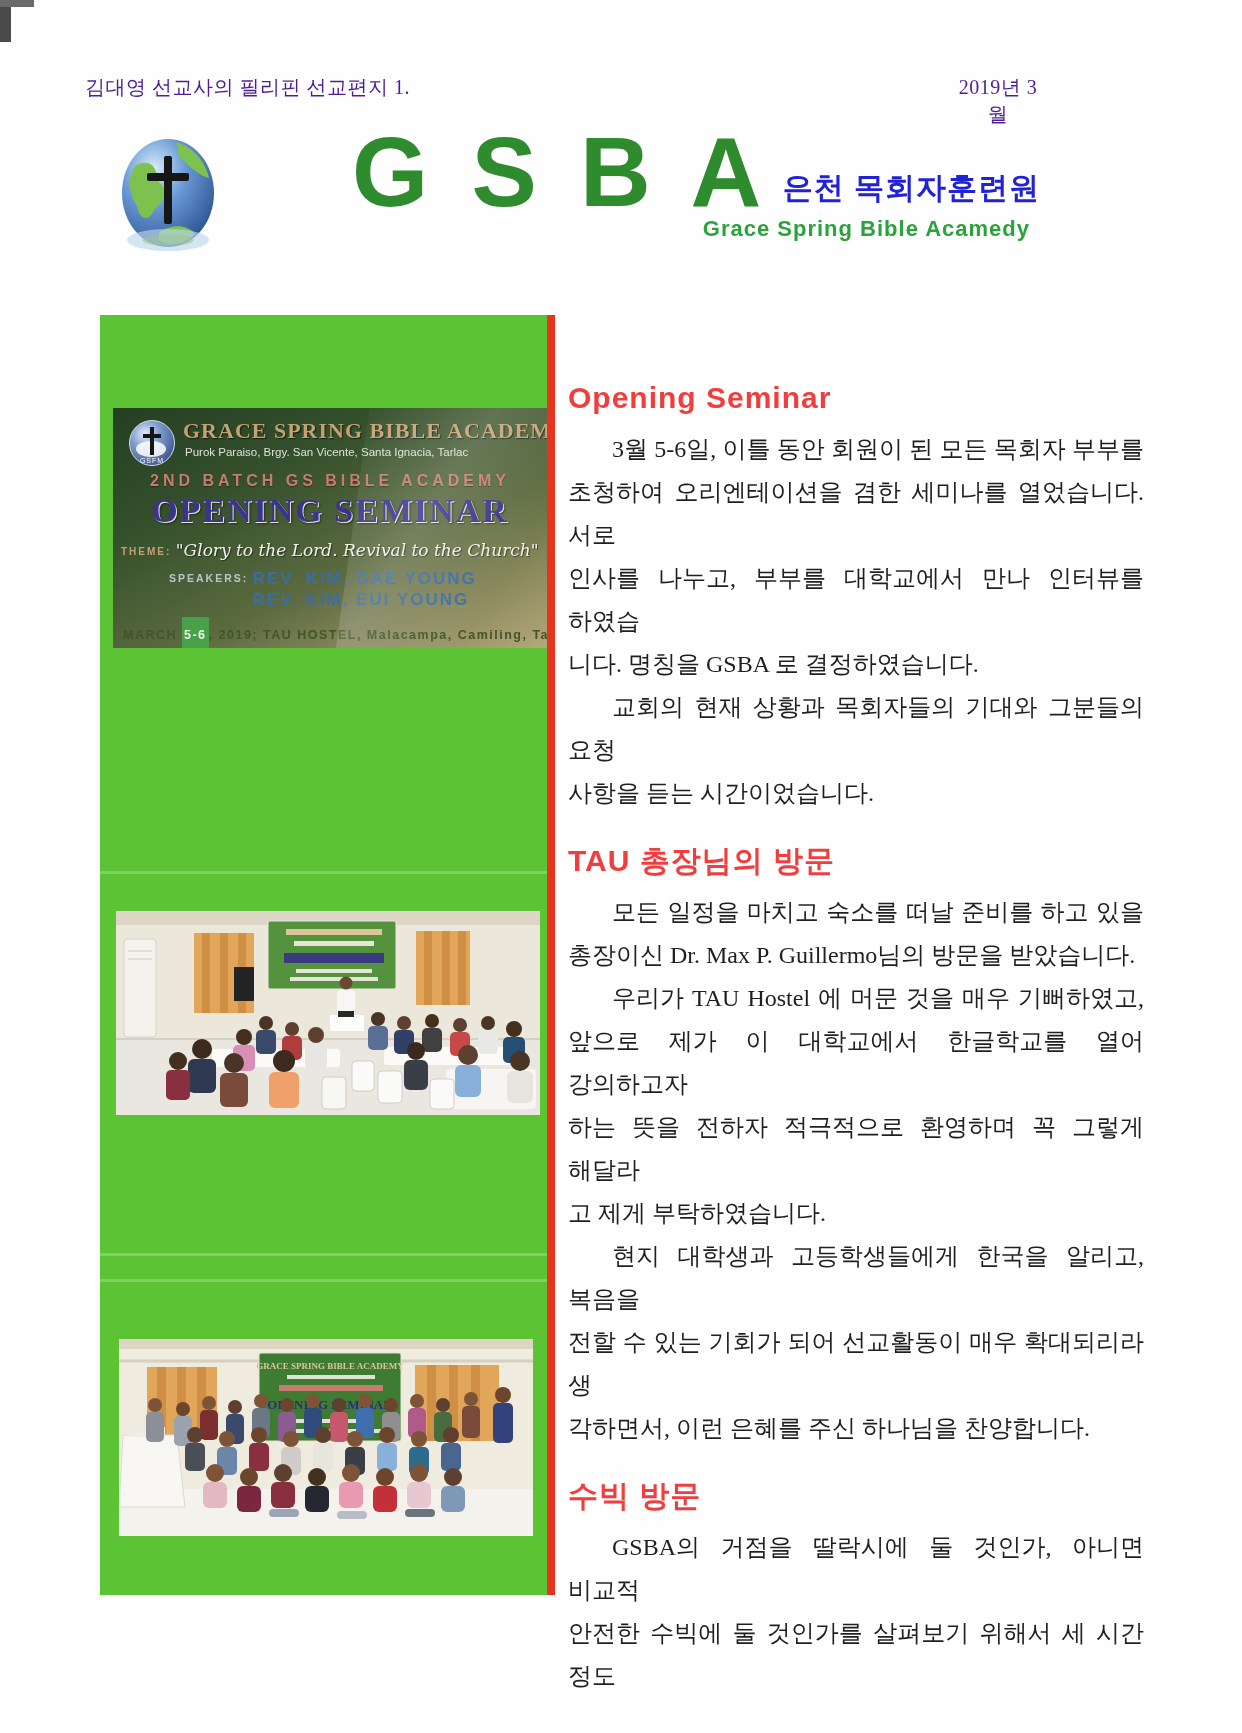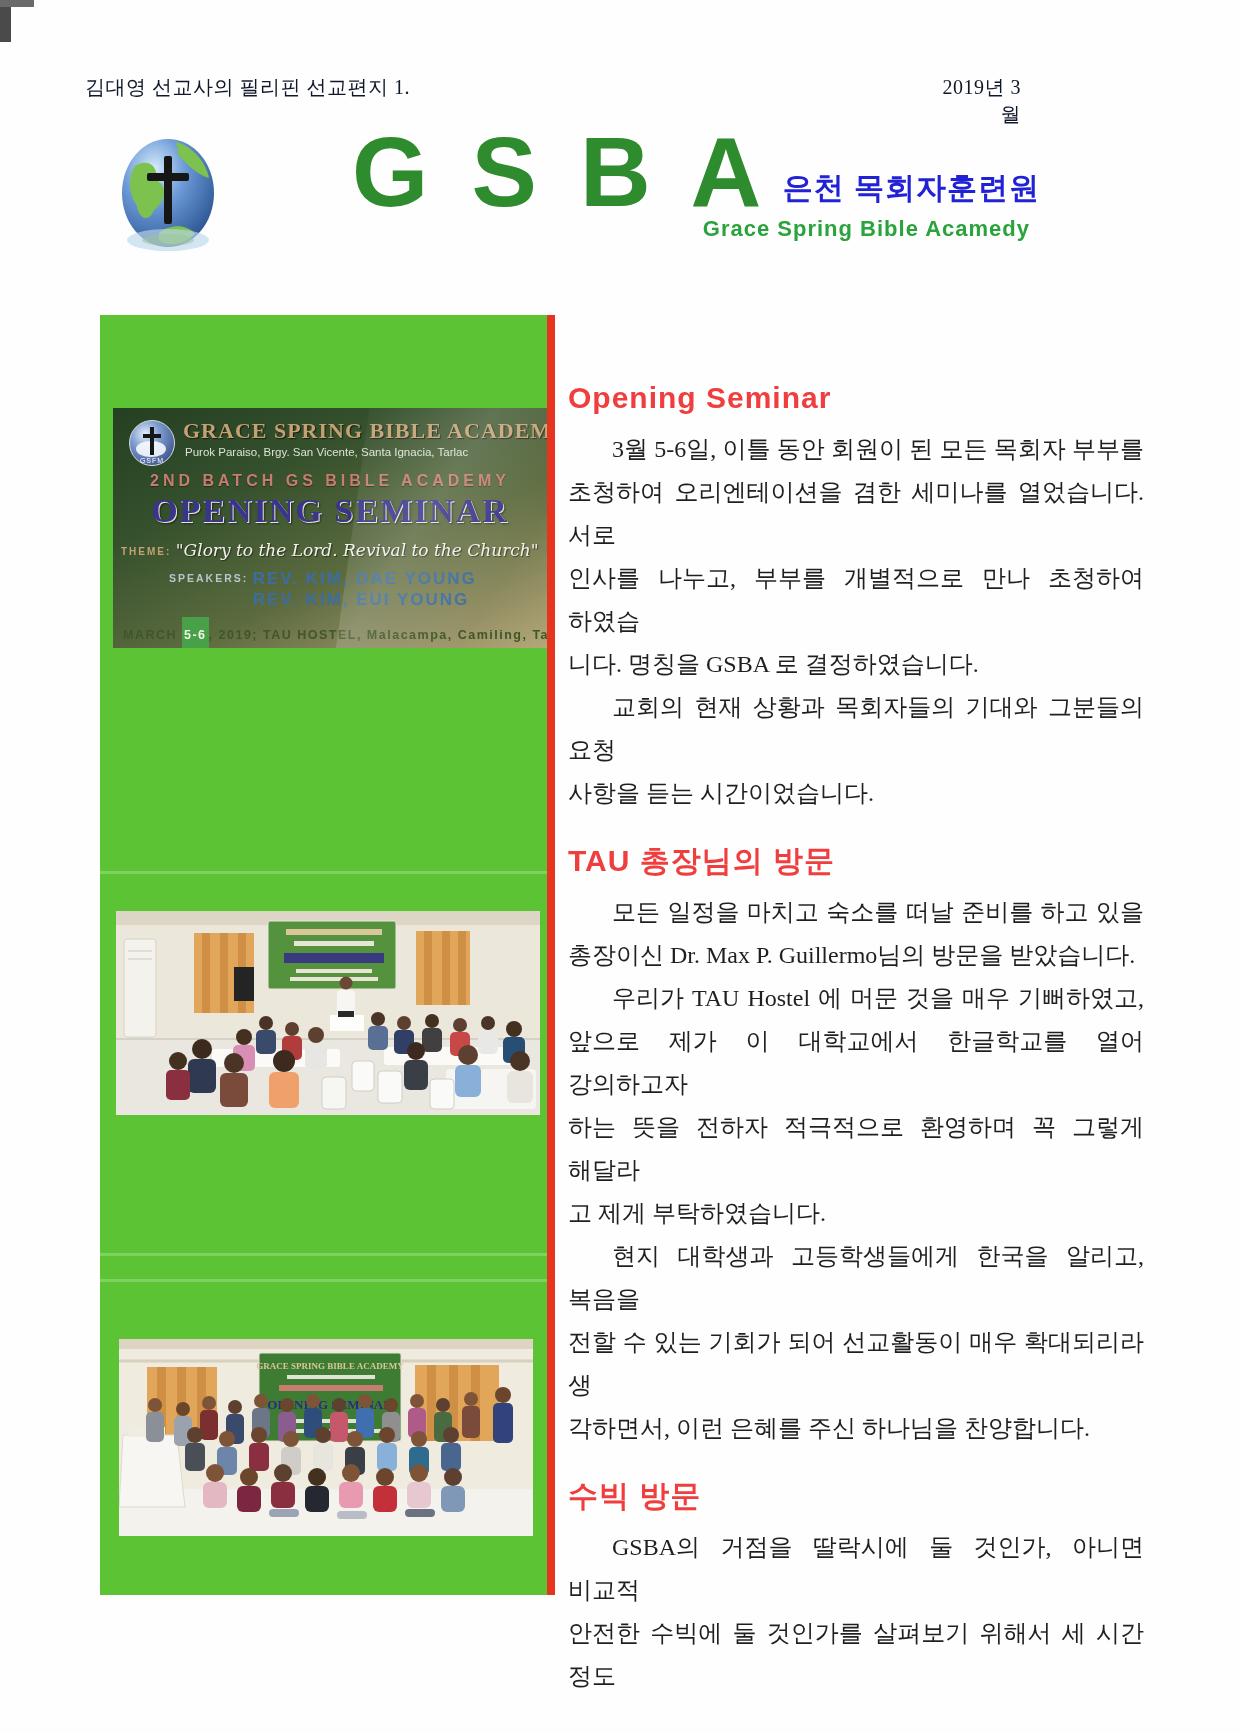--- a/index.html
+++ b/index.html
@@ -2,23 +2,23 @@
 <html><head>
 <meta charset="utf-8">
 <style>
   html,body{margin:0;padding:0;background:#ffffff;}
   .page{position:relative;width:1242px;height:1733px;background:#fefefe;overflow:hidden;
         font-family:"Liberation Serif", serif;}
   .scan-mark{position:absolute;left:0;top:0;width:11px;height:42px;background:#4a4a4a;}
   .scan-mark2{position:absolute;left:0;top:0;width:34px;height:7px;background:#6a6a6a;}
 
   
-  .hdr{position:absolute;top:74px;font-size:20px;color:#0f172a;letter-spacing:.5px;}
+  .hdr{position:absolute;top:74px;font-size:20px;color:#4c1d95;letter-spacing:.5px;}
   .hdr-left{left:85px;}
-  .hdr-right{left:948px;width:92px;text-align:right;left:auto;right:221px;}
+  .hdr-right{left:948px;width:92px;text-align:center;left:auto;right:198px;}
 
   
   .logo{position:absolute;left:118px;top:136px;width:100px;height:122px;}
   .acronym{position:absolute;left:352px;top:112px;width:400px;font-family:"Liberation Sans",sans-serif;
            font-weight:bold;font-size:98px;line-height:120px;color:#2e8b2e;letter-spacing:8px;white-space:nowrap;}
   .org-kr{position:absolute;right:202px;top:168px;font-family:"Liberation Sans",sans-serif;
           font-weight:bold;font-size:30px;color:#2121d6;letter-spacing:1px;}
   .org-en{position:absolute;right:212px;top:216px;font-family:"Liberation Sans",sans-serif;
           font-weight:bold;font-size:22px;color:#2aa33c;letter-spacing:1px;}
 
@@ -344,21 +344,21 @@
         <rect x="286" y="170" width="30" height="8" rx="4" fill="#6b7280"></rect>
       </g>
     </svg>
   </div>
 
   <div class="article">
       <div class="sec-heading first">Opening Seminar</div>
       <div class="para">
         <div class="line first">3월 5-6일, 이틀 동안 회원이 된 모든 목회자 부부를</div>
         <div class="line">초청하여 오리엔테이션을 겸한 세미나를 열었습니다. 서로</div>
-        <div class="line">인사를 나누고, 부부를 개별적으로 만나 초청하여 하였습</div>
+        <div class="line">인사를 나누고, 부부를 대학교에서 만나 인터뷰를 하였습</div>
         <div class="line last">니다. 명칭을 GSBA 로 결정하였습니다.</div>
       </div>
       <div class="para">
         <div class="line first">교회의 현재 상황과 목회자들의 기대와 그분들의 요청</div>
         <div class="line last">사항을 듣는 시간이었습니다.</div>
       </div>
       <div class="sec-heading">TAU 총장님의 방문</div>
       <div class="para">
         <div class="line first">모든 일정을 마치고 숙소를 떠날 준비를 하고 있을</div>
         <div class="line last">총장이신 Dr. Max P. Guillermo님의 방문을 받았습니다.</div>

